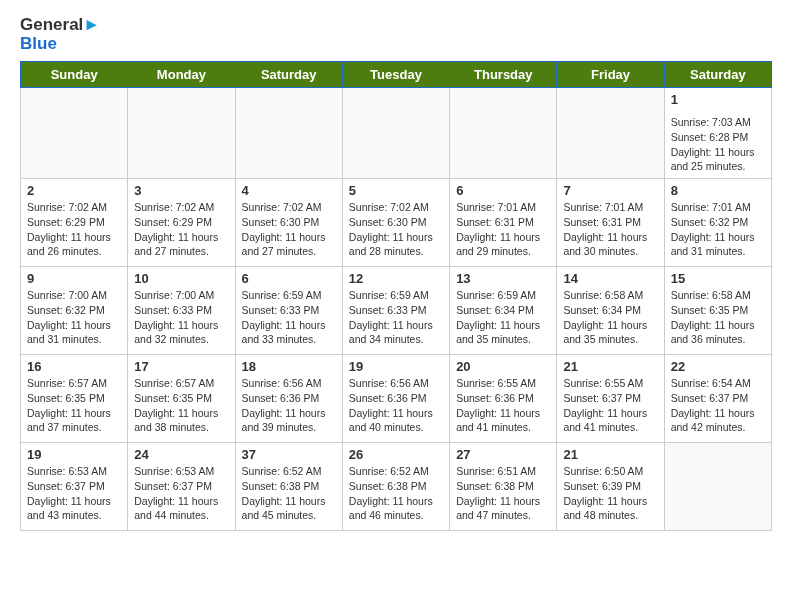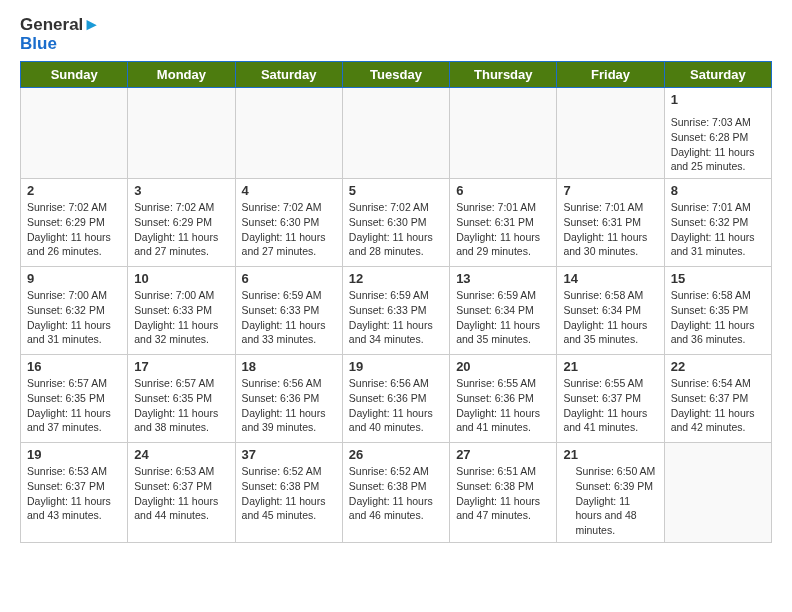--- a/index.html
+++ b/index.html
@@ -221,21 +221,21 @@
 Daylight: 11 hours and 46 minutes.</div>
           </td>
           <td>
             <span class="day-num">27</span>
             <div class="day-info" style="white-space: pre-line;">Sunrise: 6:51 AM
 Sunset: 6:38 PM
 Daylight: 11 hours and 47 minutes.</div>
           </td>
           <td>
             <span class="day-num">21</span>
-            <div class="day-info" style="white-space: pre-line; margin-left: 12px;">Sunrise: 6:50 AM
+            <div class="day-info" style="white-space: pre-line;">Sunrise: 6:50 AM
 Sunset: 6:39 PM
 Daylight: 11 hours and 48 minutes.</div>
           </td>
           <td class="empty"></td>
         </tr>
       </tbody>
   </table>
 </div>
 
 </body></html>

